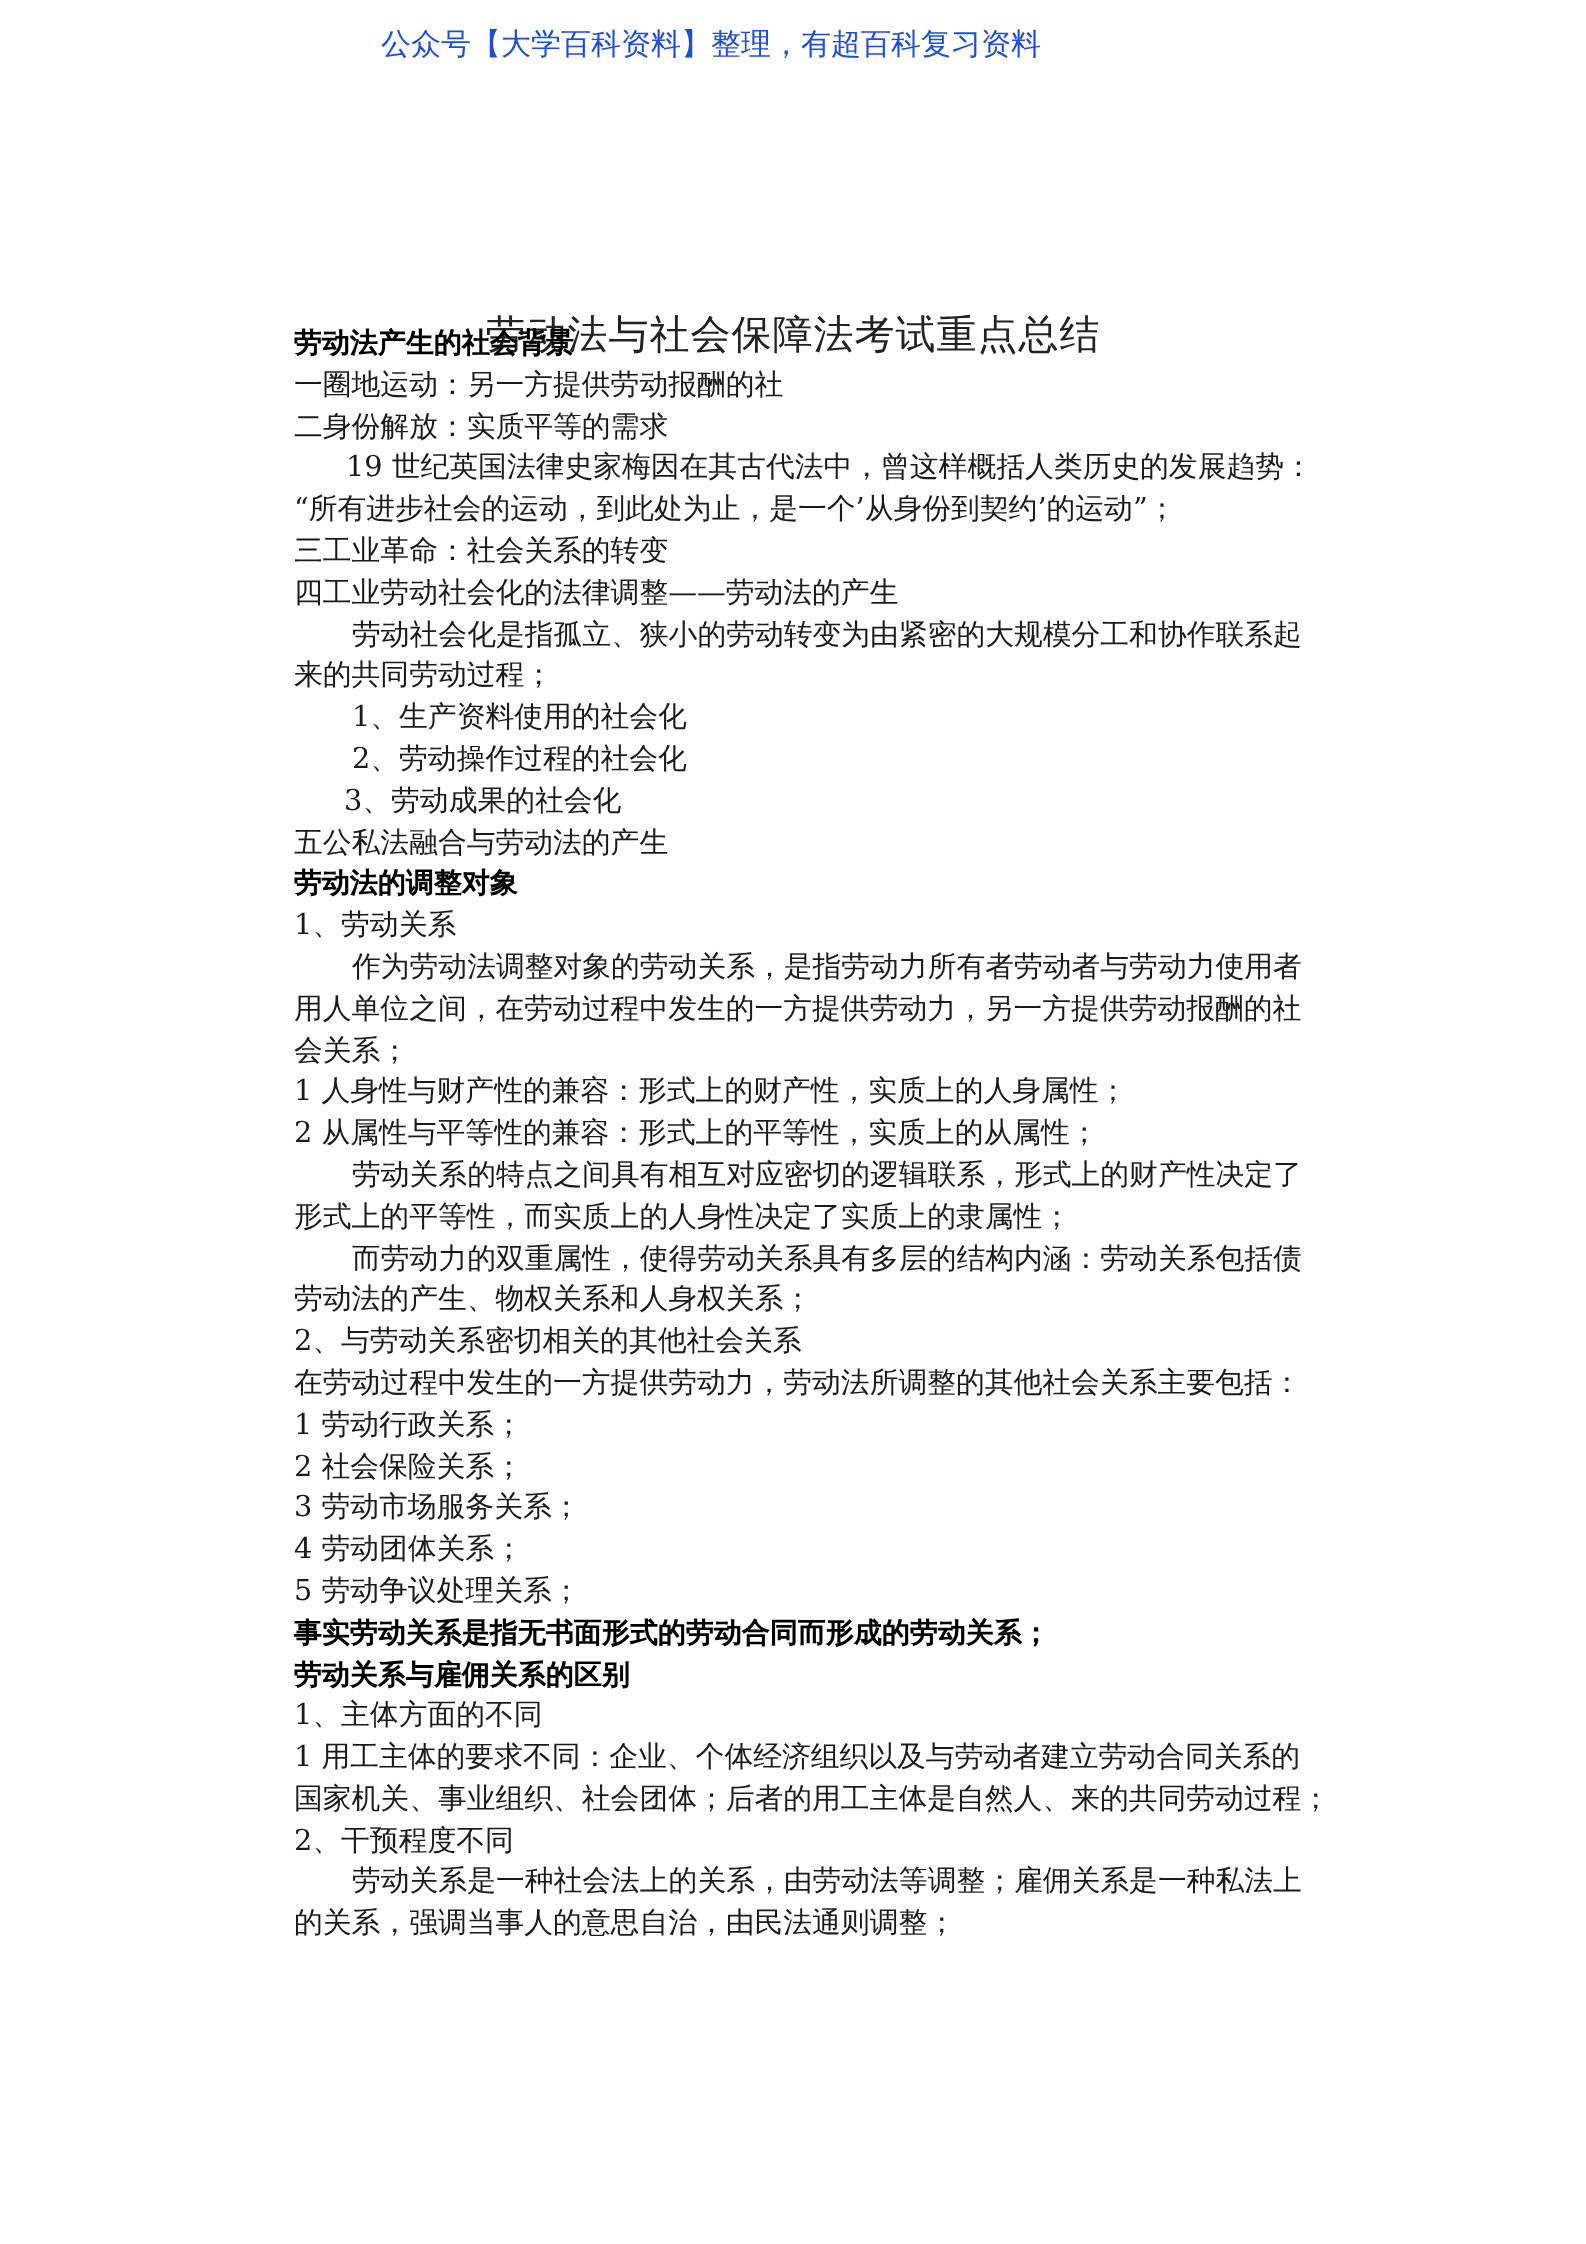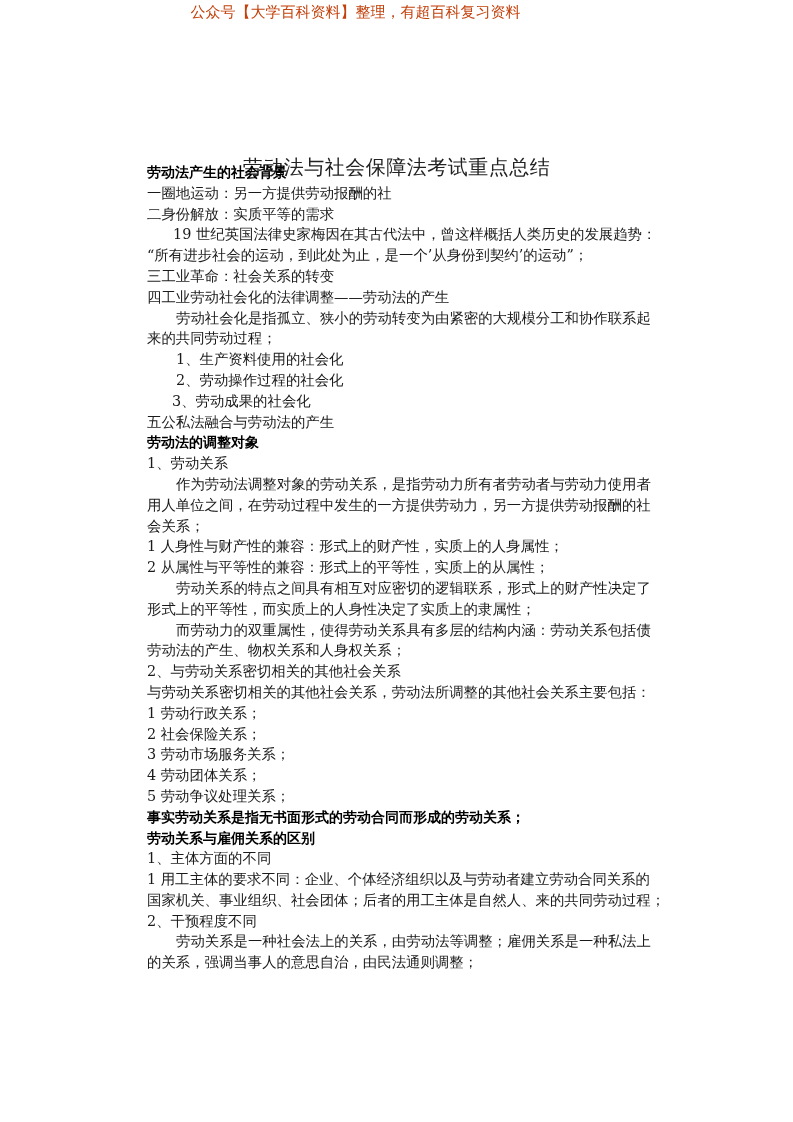--- a/index.html
+++ b/index.html
@@ -1,19 +1,19 @@
 <!DOCTYPE html>
 <html><head>
 <meta charset="utf-8">
 <style>
   html, body { margin: 0; padding: 0; background: #ffffff; }
   body { width: 793px; height: 1122px; position: relative; overflow: hidden;
          font-family: "DejaVu Serif", "Liberation Serif", serif; color: #1a1a1a; }
-  .header { position: absolute; top: 2px; left: 0; width: 711px; text-align: center;
-            font-size: 15px; line-height: 20px; color: #c2410c; }
+  .header { position: absolute; top: 12px; left: 0; width: 711px; text-align: center;
+            font-size: 15px; line-height: 20px; color: #1d4ed8; }
   .title { position: absolute; top: 106px; left: 0; width: 793px; text-align: center;
            font-size: 20px; line-height: 26px; color: #222; letter-spacing: 0.5px; margin-top: 48px; }
   .body { position: absolute; top: 162px; left: 119px; width: 560px; }
   .line { font-size: 14.4px; line-height: 20.8px; height: 20.8px; white-space: nowrap; overflow: visible; color: #1a1a1a; margin-left: 28px; }
   .bold { font-family: "DejaVu Sans", "Liberation Sans", sans-serif; font-weight: bold; font-size: 14px; color: #000; }
   .indent2 { padding-left: 29px; }
   .indent-num { padding-left: 29px; }
   .indent-num3 { padding-left: 25px; }
   .indent-19 { padding-left: 26px; }
 </style>
@@ -43,21 +43,21 @@
   <div class="line indent2">作为劳动法调整对象的劳动关系，是指劳动力所有者劳动者与劳动力使用者</div>
   <div class="line">用人单位之间，在劳动过程中发生的一方提供劳动力，另一方提供劳动报酬的社</div>
   <div class="line">会关系；</div>
   <div class="line">1 人身性与财产性的兼容：形式上的财产性，实质上的人身属性；</div>
   <div class="line">2 从属性与平等性的兼容：形式上的平等性，实质上的从属性；</div>
   <div class="line indent2">劳动关系的特点之间具有相互对应密切的逻辑联系，形式上的财产性决定了</div>
   <div class="line">形式上的平等性，而实质上的人身性决定了实质上的隶属性；</div>
   <div class="line indent2">而劳动力的双重属性，使得劳动关系具有多层的结构内涵：劳动关系包括债</div>
   <div class="line">劳动法的产生、物权关系和人身权关系；</div>
   <div class="line">2、与劳动关系密切相关的其他社会关系</div>
-  <div class="line">与劳动关系密切相关的其他社会关系，劳动法所调整的其他社会关系主要包括：</div>
+  <div class="line">在劳动过程中发生的一方提供劳动力，劳动法所调整的其他社会关系主要包括：</div>
   <div class="line">1 劳动行政关系；</div>
   <div class="line">2 社会保险关系；</div>
   <div class="line">3 劳动市场服务关系；</div>
   <div class="line">4 劳动团体关系；</div>
   <div class="line">5 劳动争议处理关系；</div>
   <div class="line bold">事实劳动关系是指无书面形式的劳动合同而形成的劳动关系；</div>
   <div class="line bold">劳动关系与雇佣关系的区别</div>
   <div class="line">1、主体方面的不同</div>
   <div class="line">1 用工主体的要求不同：企业、个体经济组织以及与劳动者建立劳动合同关系的</div>
   <div class="line">国家机关、事业组织、社会团体；后者的用工主体是自然人、来的共同劳动过程；</div>

